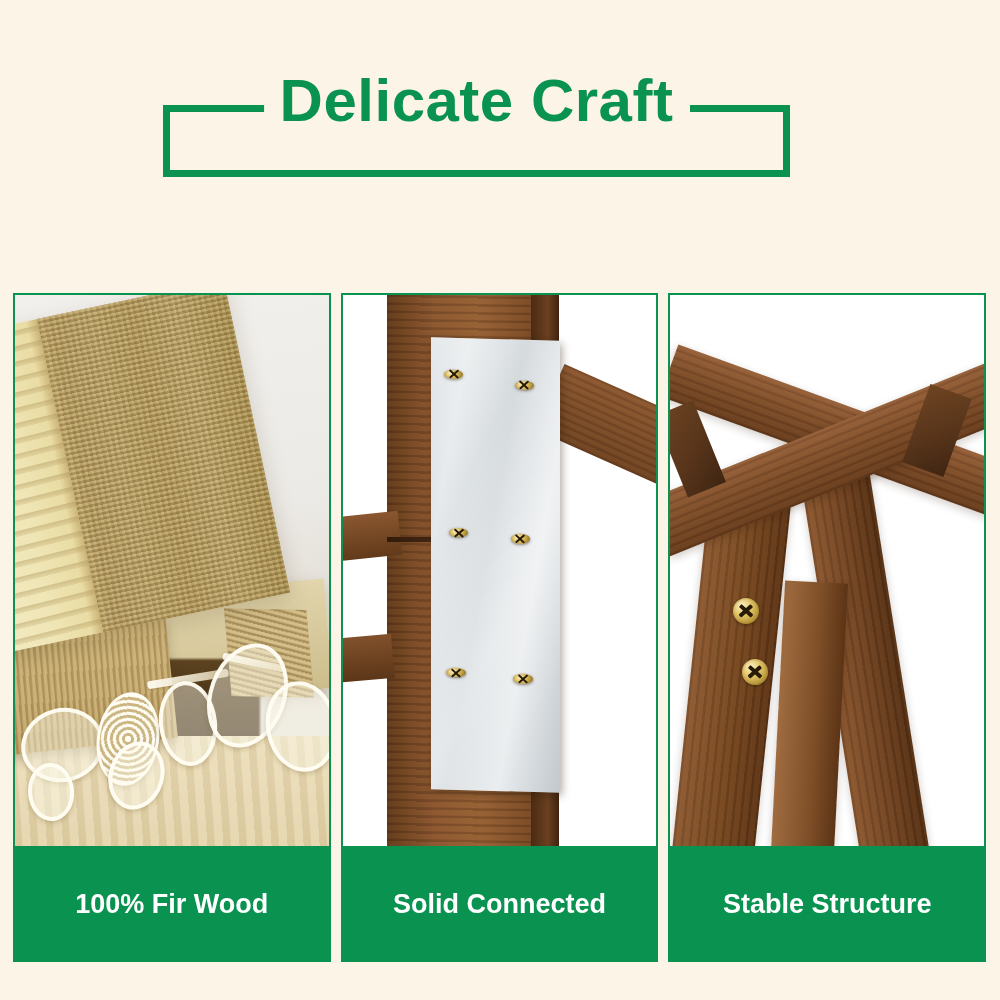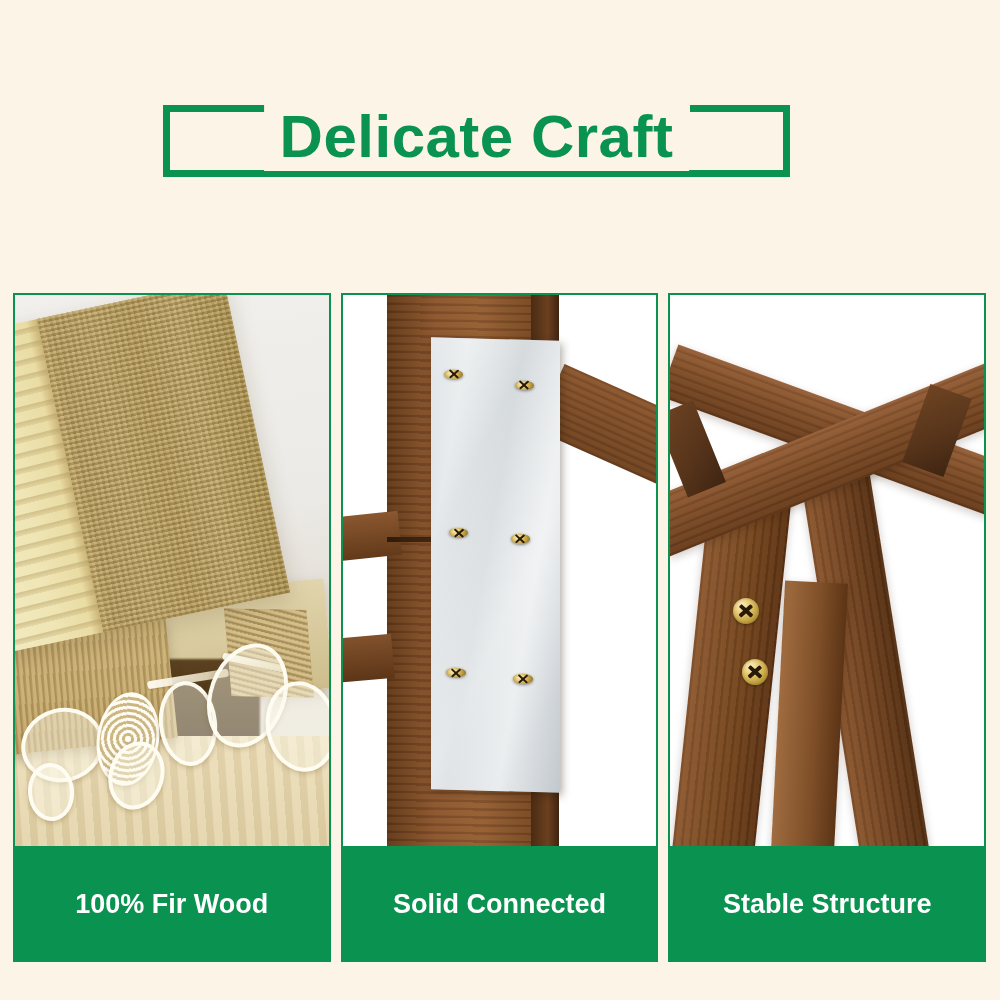--- a/index.html
+++ b/index.html
@@ -54,21 +54,20 @@
     top: -38px;
     transform: translateX(-50%);
     white-space: nowrap;
     color: var(--green);
     font-size: 60px;
     font-weight: bold;
     letter-spacing: 0.5px;
     background: #fcf5e7;
     padding: 0 16px;
     line-height: 68px;
-    margin-top: 36px;
   }
 
   :root {
     --green: #0a9350;
   }
 
   
   #panels {
     position: absolute;
     left: 13px;

